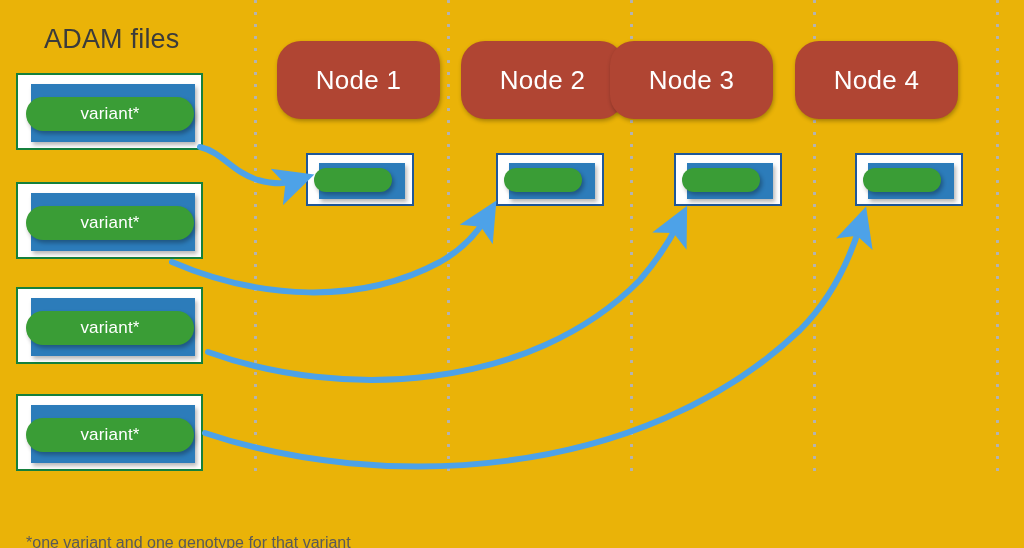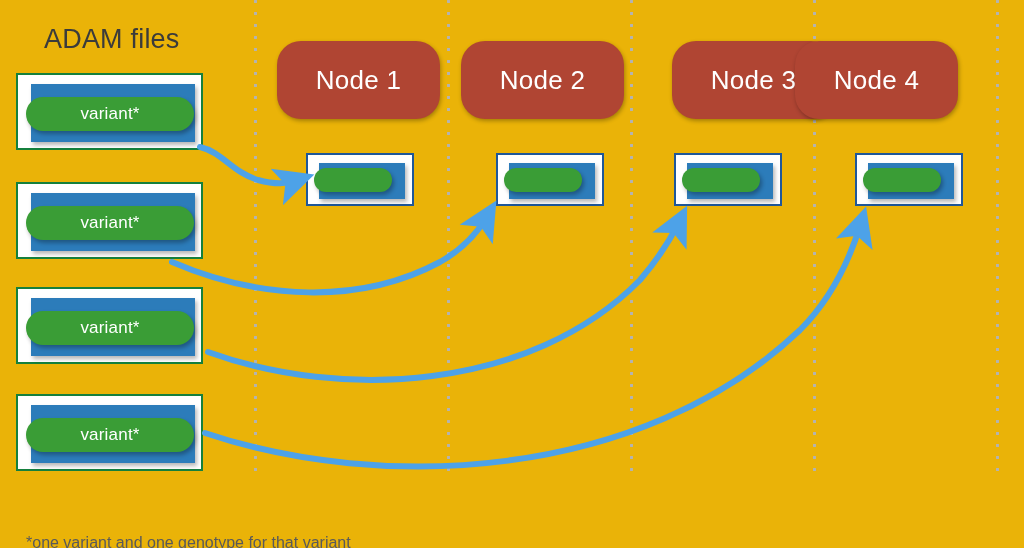--- a/index.html
+++ b/index.html
@@ -147,21 +147,21 @@
   <div class="dotline" style="left:996px;"></div>
 
   <div id="adam-title">ADAM files</div>
 
   <div class="node-pill" style="left:277px; top:41px; width:163px;">
     <span>Node 1</span>
   </div>
   <div class="node-pill" style="left:461px; top:41px; width:163px;">
     <span>Node 2</span>
   </div>
-  <div class="node-pill" style="left:672px; top:41px; width:163px;">
+  <div class="node-pill" style="left:610px; top:41px; width:163px;">
     <span>Node 3</span>
   </div>
   <div class="node-pill" style="left:795px; top:41px; width:163px;">
     <span>Node 4</span>
   </div>
 
   <div class="file-card" style="left:16px; top:73px; width:187px; height:77px;">
     <div class="blue" style="left:13px; top:9px; width:164px; height:58px;"></div>
     <div class="green" style="left:8px; top:22px; width:168px; height:34px;">
       <span>variant*</span>

